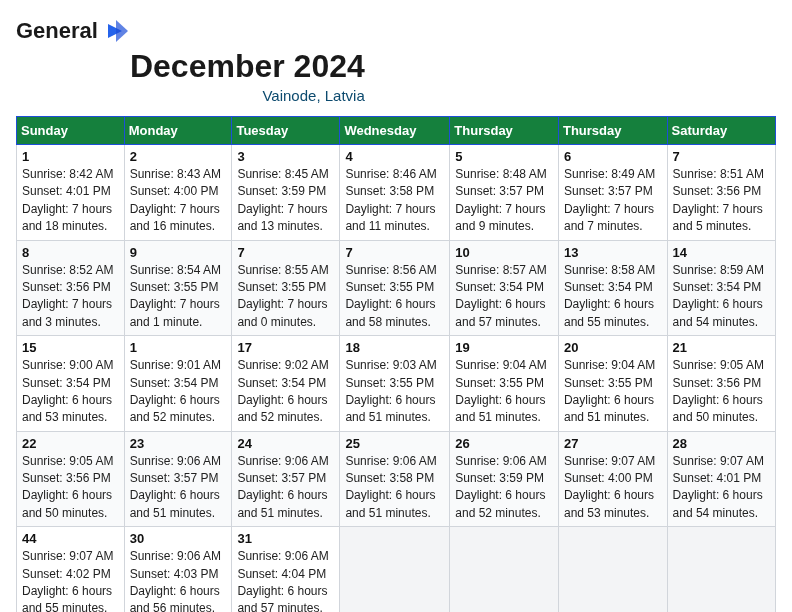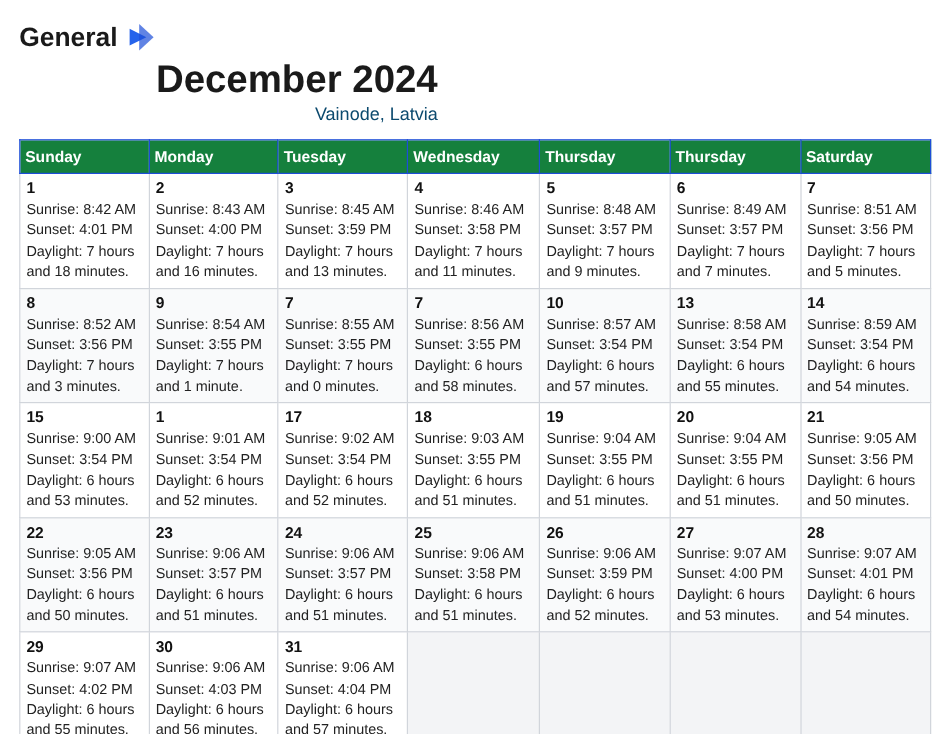--- a/index.html
+++ b/index.html
@@ -223,21 +223,21 @@
           <div class="day-num">27</div>
           <div class="day-info">Sunrise: 9:07 AM<br>Sunset: 4:00 PM<br>Daylight: 6 hours and 53 minutes.</div>
         </td>
         <td>
           <div class="day-num">28</div>
           <div class="day-info">Sunrise: 9:07 AM<br>Sunset: 4:01 PM<br>Daylight: 6 hours and 54 minutes.</div>
         </td>
       </tr>
       <tr>
         <td>
-          <div class="day-num">29</div>
+          <div class="day-num">44</div>
           <div class="day-info">Sunrise: 9:07 AM<br>Sunset: 4:02 PM<br>Daylight: 6 hours and 55 minutes.</div>
         </td>
         <td>
           <div class="day-num">30</div>
           <div class="day-info">Sunrise: 9:06 AM<br>Sunset: 4:03 PM<br>Daylight: 6 hours and 56 minutes.</div>
         </td>
         <td>
           <div class="day-num">31</div>
           <div class="day-info">Sunrise: 9:06 AM<br>Sunset: 4:04 PM<br>Daylight: 6 hours and 57 minutes.</div>
         </td>

